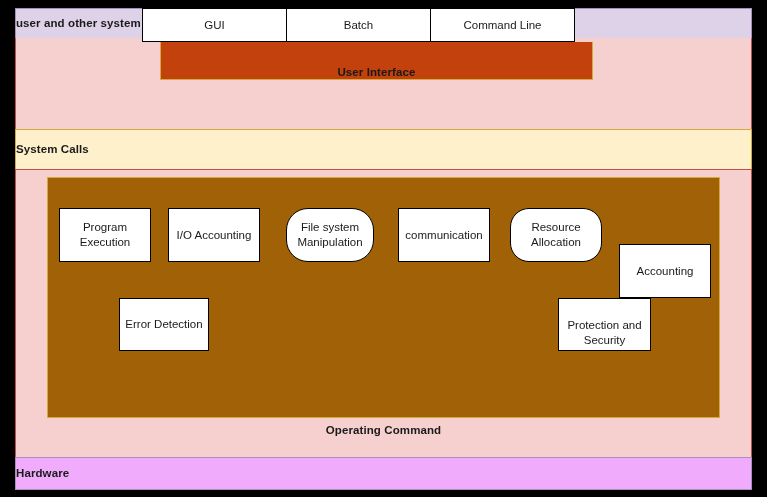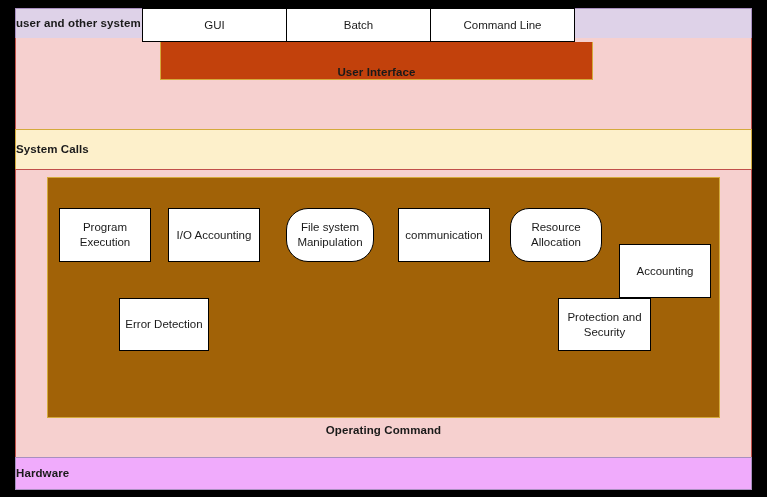--- a/index.html
+++ b/index.html
@@ -249,19 +249,19 @@
     </div>
 
     <div class="service-box" style="left:571px; top:30px; width:92px; height:54px;margin-top:36px;">
       <span>Accounting</span>
     </div>
 
     <div class="service-box" style="left:71px;  top:120px; width:90px; height:53px;">
       <span>Error Detection</span>
     </div>
 
-    <div class="service-box" style="left:510px; top:120px; width:93px; height:53px;">
+    <div class="service-box" style="left:510px; top:120px; width:93px; height:53px;align-items:flex-end;">
       <span>Protection and Security</span>
     </div>
 
   </div>
 
 </div>
 
 </body></html>

